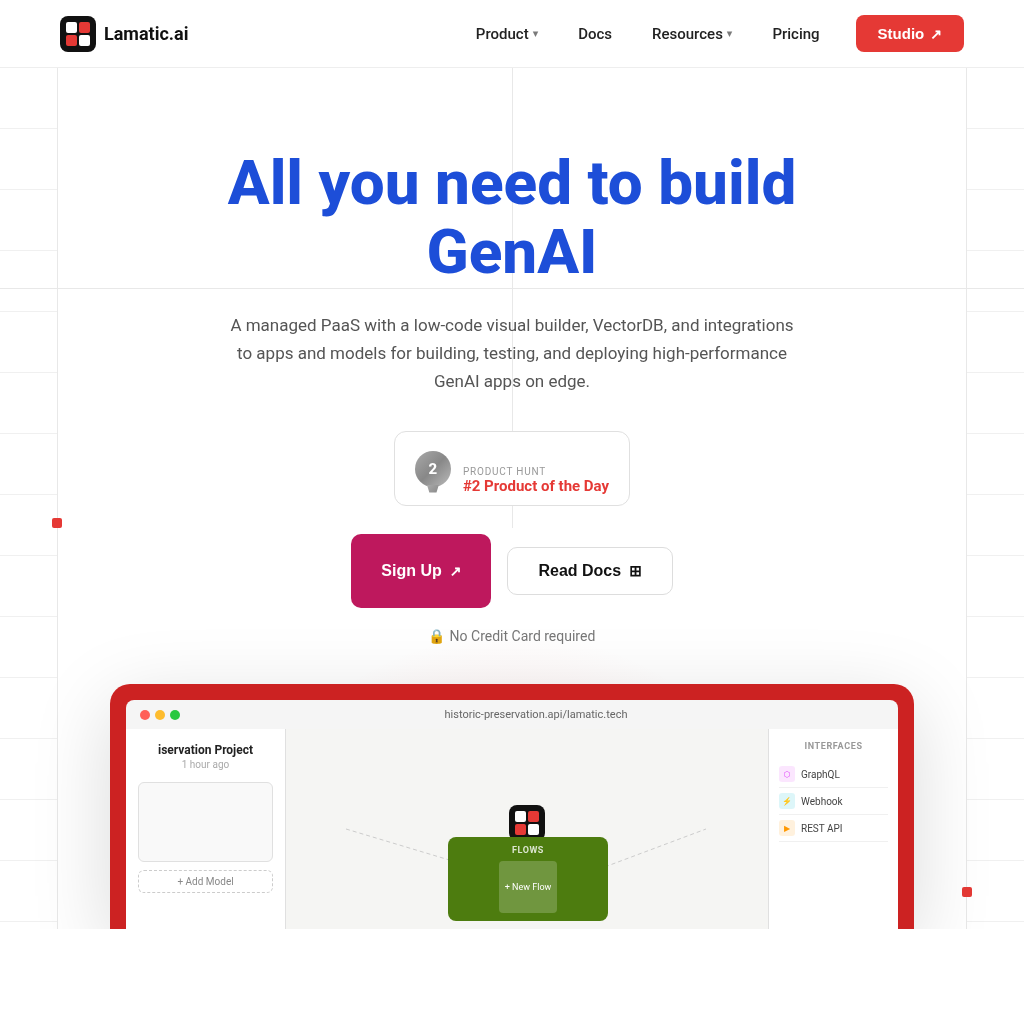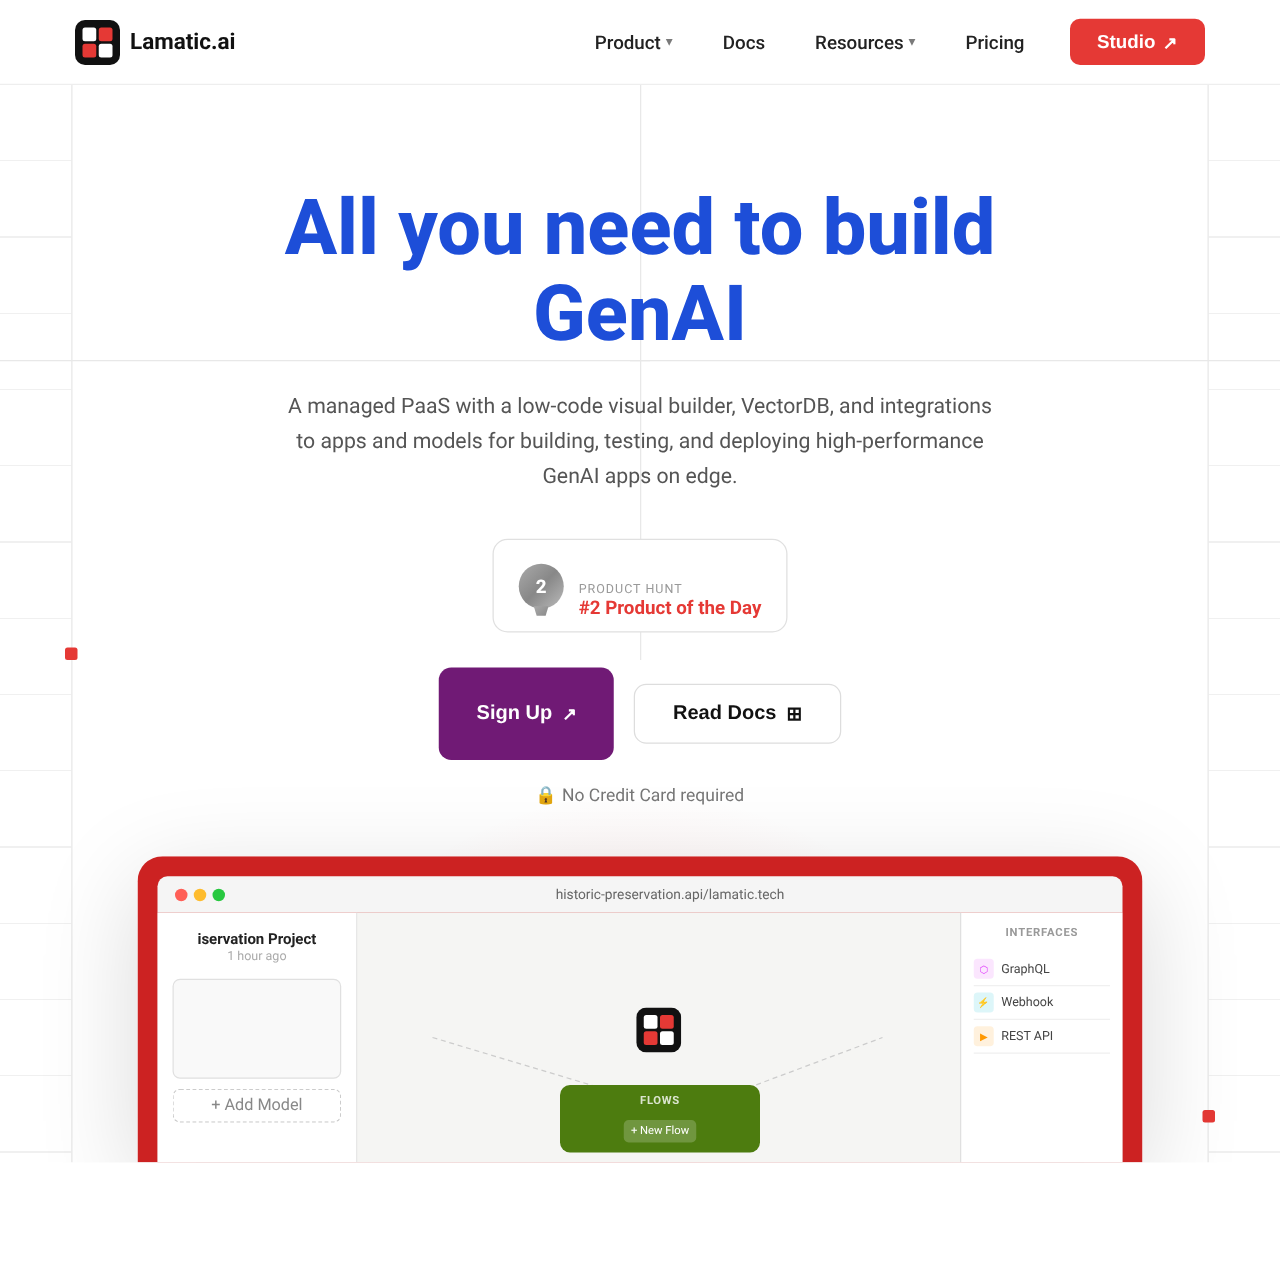--- a/index.html
+++ b/index.html
@@ -268,21 +268,21 @@
       align-items: center;
       margin-bottom: 20px;
       position: relative;
       z-index: 2;
     }
 
     .btn-signup {
       display: flex;
       align-items: center;
       gap: 8px;
-      background: #701a75;
+      background: #be185d;
       color: #fff;
       padding: 28px 30px;
       border-radius: 10px;
       font-size: 16px;
       font-weight: 600;
       cursor: pointer;
       border: none;
     }
 
     .btn-docs {
@@ -405,21 +405,21 @@
 
     
     .add-model-btn {
       position: absolute;
       bottom: 14px;
       left: 20px;
       background: #fff;
       border: 1px dashed #ccc;
       border-radius: 6px;
       padding: 5px 10px;
-      font-size: 13px;
+      font-size: 10px;
       color: #888;
     }
 
     
     .flows-panel {
       position: absolute;
       bottom: 8px;
       left: 162px;
       background: #4d7c0f;
       border-radius: 8px;
@@ -432,21 +432,21 @@
       font-weight: 700;
       color: rgba(255,255,255,0.8);
       text-transform: uppercase;
       letter-spacing: 0.06em;
       margin-bottom: 6px;
     }
 
     .flows-new-btn {
       background: rgba(255,255,255,0.2);
       border-radius: 4px;
-      padding: 4px 6px;
+      padding: 21px 6px;
       font-size: 9px;
       color: #fff;
       display: inline-block;
     }
 
     
     .app-right-panel {
       width: 130px;
       background: #fff;
       border-left: 1px solid #e0e0e0;

